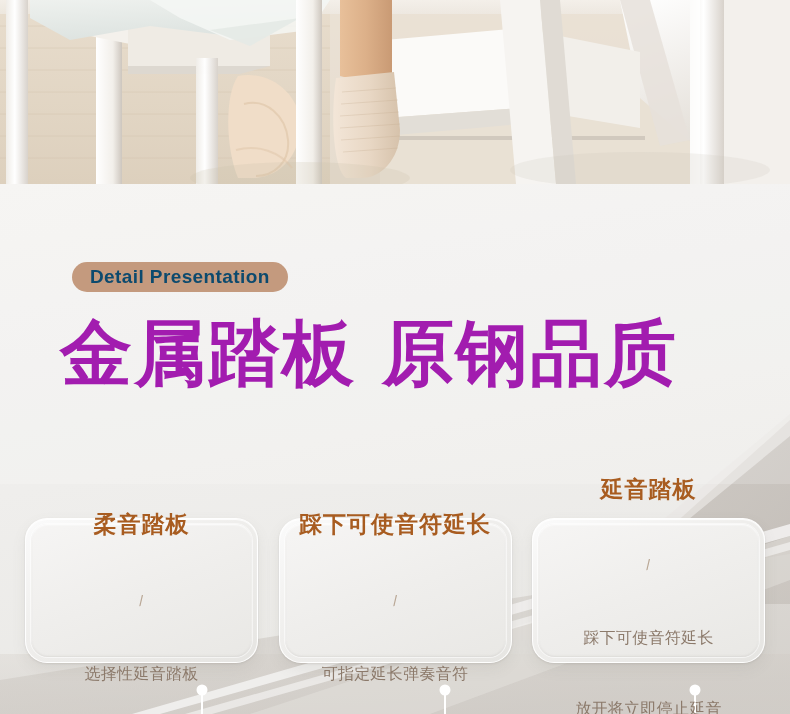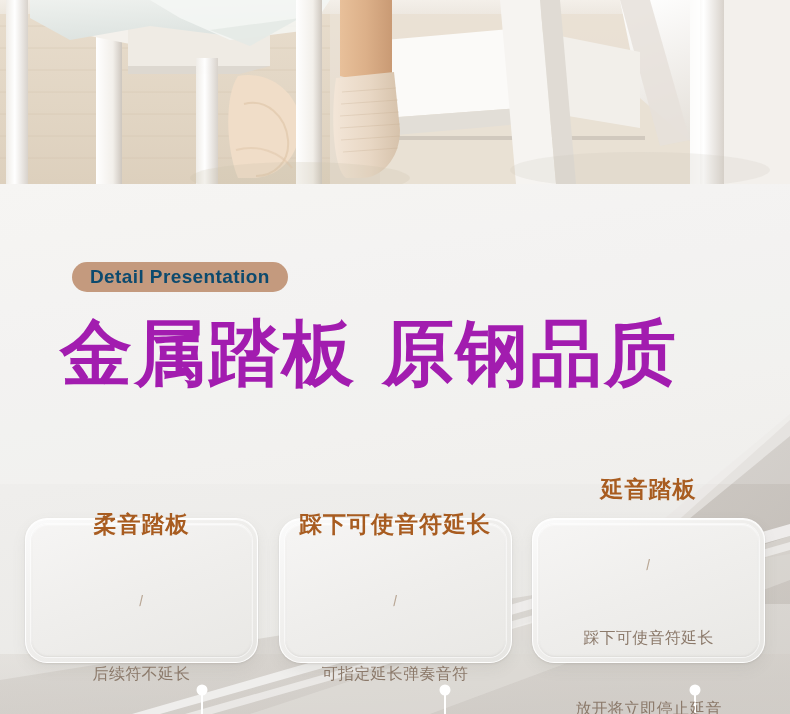--- a/index.html
+++ b/index.html
@@ -289,21 +289,21 @@
   </div>
 
   <div class="cards">
 
     <div class="card-wrap">
       <div class="card-outer"></div>
       <div class="card-inner"></div>
       <div class="card-content">
         <div class="card-title">柔音踏板</div>
         <div class="card-sep">/</div>
-        <div class="card-line">后续符不延长</div>
+        <div class="card-line">选择性延音踏板</div>
       </div>
     </div>
 
     <div class="card-wrap">
       <div class="card-outer"></div>
       <div class="card-inner"></div>
       <div class="card-content">
         <div class="card-title">踩下可使音符延长</div>
         <div class="card-sep">/</div>
         <div class="card-line">可指定延长弹奏音符</div>

